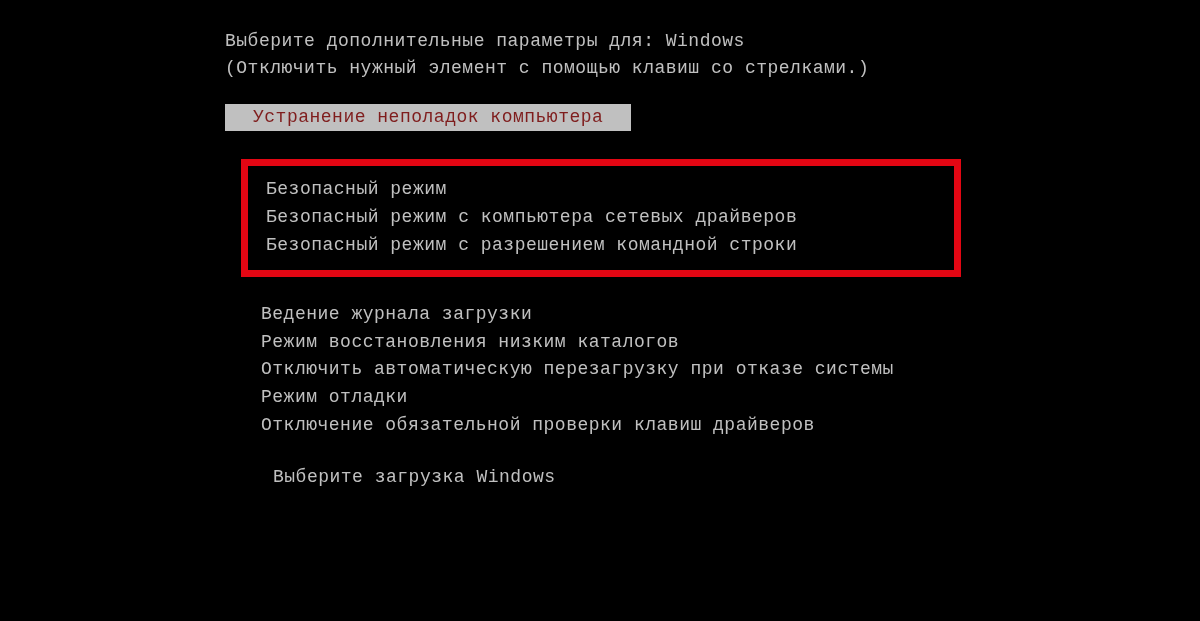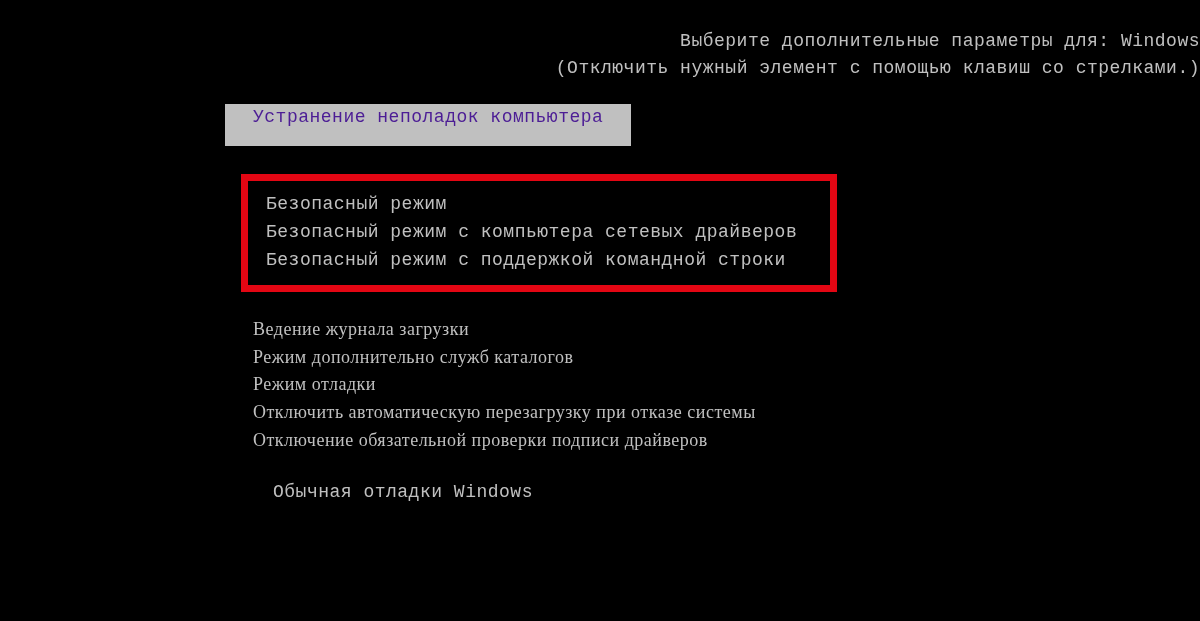--- a/index.html
+++ b/index.html
@@ -15,40 +15,38 @@
       width: 1200px;
       height: 621px;
       overflow: hidden;
       padding-top: 28px;
       padding-left: 225px;
       line-height: 1.5;
       letter-spacing: 0.5px;
     }
     .header-line {
       white-space: pre;
-      text-align: right;
     }
     .highlighted {
       background-color: #c0c0c0;
-      color: #4c1d95;
+      color: #7f1d1d;
       display: inline-block;
-      padding: 0 28px 15px 28px;
+      padding: 0 28px 0 28px;
       margin-top: 22px;
     }
     .red-box {
       border: 7px solid #e30613;
       margin-top: 28px;
       margin-left: 16px;
       padding: 10px 10px 10px 18px;
-      width: 596px;
+      width: 720px;
     }
     .option-block {
       margin-top: 24px;
-      margin-left: 28px;
-      font-family: Liberation Serif, serif;
+      margin-left: 36px;
     }
     .option-block-2 {
       margin-top: 24px;
       margin-left: 48px;
     }
     .menu-item {
       display: block;
       line-height: 1.55;
     }
   </style>
@@ -58,29 +56,29 @@
 
 
 <div class="header-line">Выберите дополнительные параметры для: Windows</div>
 <div class="header-line">(Отключить нужный элемент с помощью клавиш со стрелками.)</div>
 
 <div class="highlighted">Устранение неполадок компьютера</div>
 
 <div class="red-box">
   <span class="menu-item">Безопасный режим</span>
   <span class="menu-item">Безопасный режим с компьютера сетевых драйверов</span>
-  <span class="menu-item">Безопасный режим с поддержкой командной строки</span>
+  <span class="menu-item">Безопасный режим с разрешением командной строки</span>
 </div>
 
 <div class="option-block">
   <span class="menu-item">Ведение журнала загрузки</span>
-  <span class="menu-item">Режим дополнительно служб каталогов</span>
+  <span class="menu-item">Режим восстановления низким каталогов</span>
+  <span class="menu-item">Отключить автоматическую перезагрузку при отказе системы</span>
   <span class="menu-item">Режим отладки</span>
-  <span class="menu-item">Отключить автоматическую перезагрузку при отказе системы</span>
-  <span class="menu-item">Отключение обязательной проверки подписи драйверов</span>
+  <span class="menu-item">Отключение обязательной проверки клавиш драйверов</span>
 </div>
 
 <div class="option-block-2">
-  <span class="menu-item">Обычная отладки Windows</span>
+  <span class="menu-item">Выберите загрузка Windows</span>
 </div>
 
 
 
 
 </body></html>

